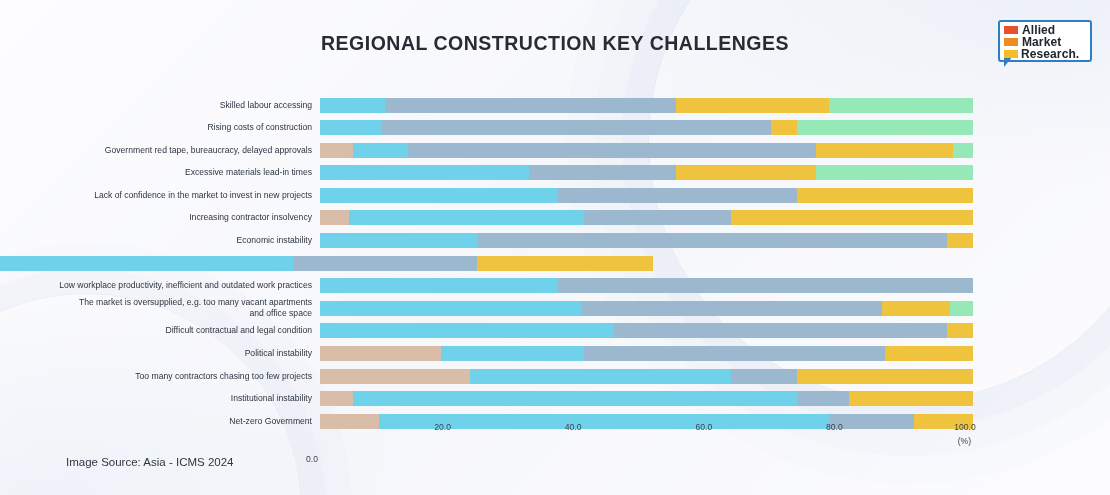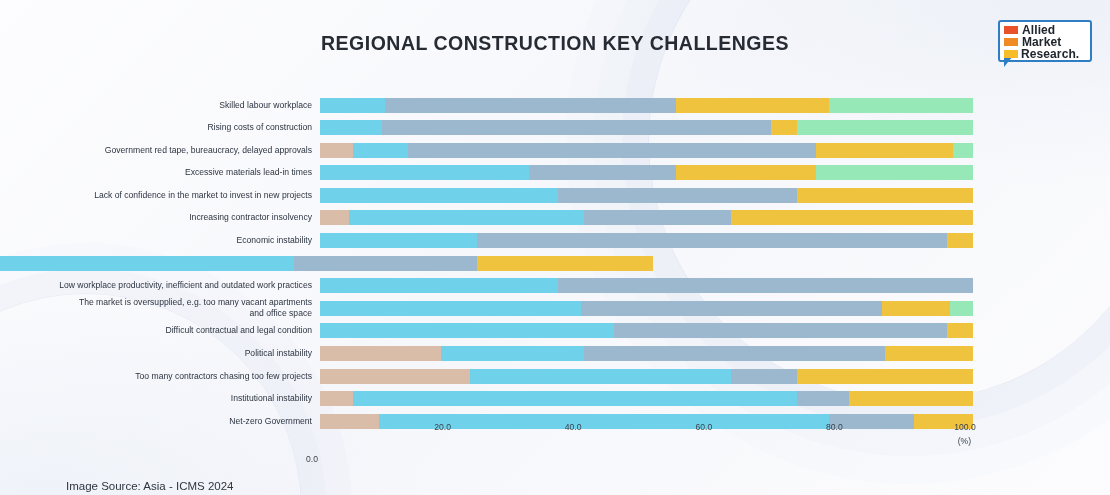--- a/index.html
+++ b/index.html
@@ -77,21 +77,21 @@
     position:absolute;left:312px;top:326px;width:653px;height:30px;
   }
   .tick{
     position:absolute;transform:translateX(-50%);
     font-size:8.6px;color:#3a434f;top:0;
   }
   .unit{
     position:absolute;right:-6px;top:14px;font-size:8.6px;color:#3a434f;
   }
   .source{
-    position:absolute;left:66px;top:480px;
+    position:absolute;left:66px;top:456px;
     font-size:11.5px;color:#2f3640;
   }
 </style>
 </head>
 <body>
 
 <div class="bg-swirl"></div>
 
 <div class="title">REGIONAL CONSTRUCTION KEY CHALLENGES</div>
 
@@ -110,21 +110,21 @@
     <div class="lrow">
       <span class="sw c"></span>
       <span class="lt wide">Research.</span>
     </div>
   </div>
 </div>
 
 <div class="chart">
   <div class="rows" id="rows">
       <div class="row">
-        <div class="cat">Skilled labour workplace</div>
+        <div class="cat">Skilled labour accessing</div>
         <div class="bar">
           <div class="seg" style="width: 10%; background: rgb(111, 210, 234);"></div>
           <div class="seg" style="width: 44.5%; background: rgb(156, 184, 207);"></div>
           <div class="seg" style="width: 23.5%; background: rgb(240, 195, 63);"></div>
           <div class="seg" style="width: 22%; background: rgb(150, 232, 182);"></div>
         </div>
       </div>
       <div class="row">
         <div class="cat">Rising costs of construction</div>
         <div class="bar">

